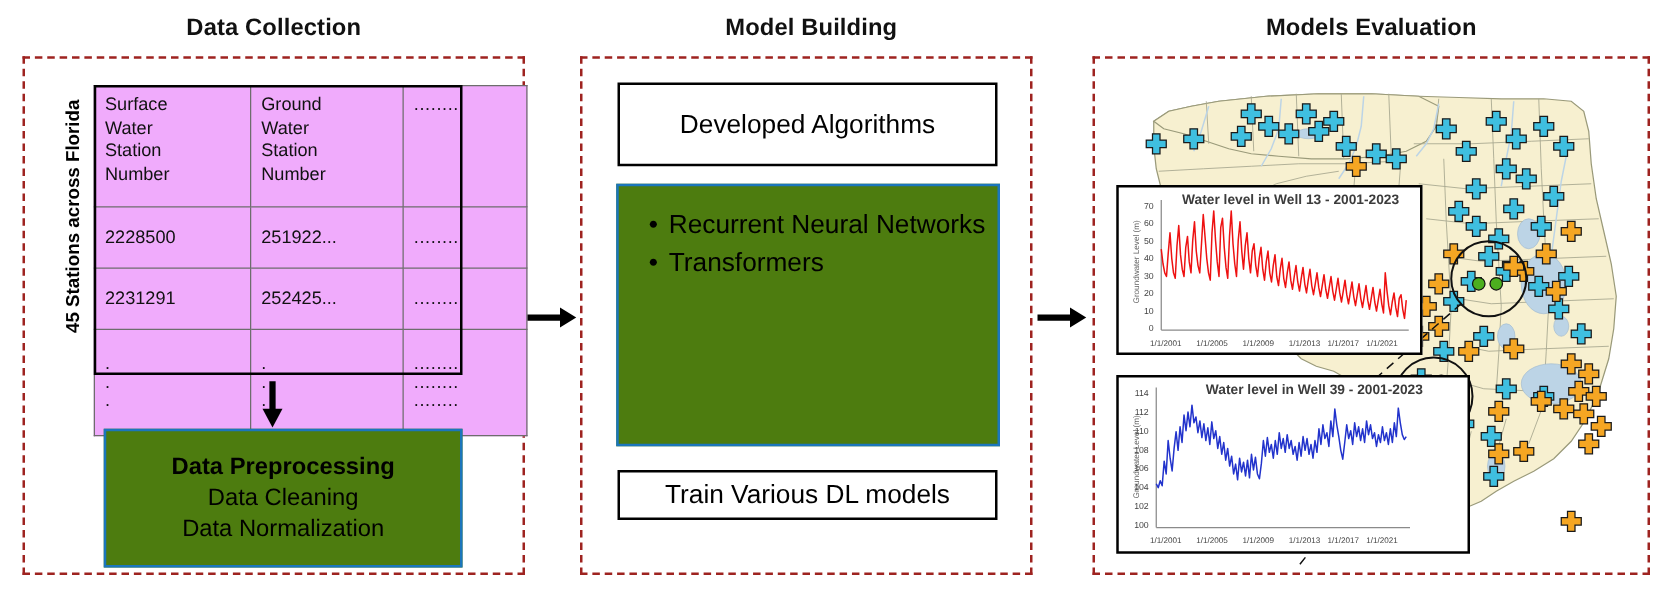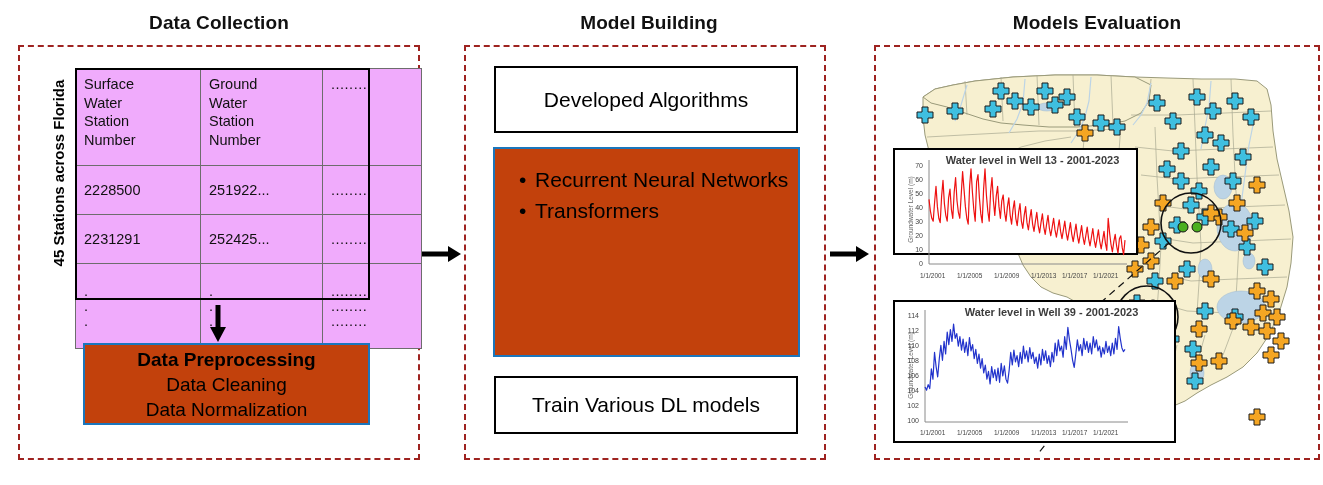--- a/index.html
+++ b/index.html
@@ -30,46 +30,46 @@
   table.tbl tr.dat td{height:36px;vertical-align:middle;}
   table.tbl tr.dots td{height:72px;vertical-align:middle;line-height:15px;}
   .dots-col{font-size:13px;letter-spacing:.5px;color:#444;}
   .dotcell{font-size:15px;line-height:17px;}
 
   .tbl-outline{position:absolute;left:75px;top:68px;width:295px;height:232px;
                border:2.5px solid #000;box-sizing:border-box;pointer-events:none;}
 
   .down-arrow{position:absolute;left:208px;top:305px;width:20px;height:38px;}
 
-  .blue-box{position:absolute;border:2.5px solid #1b76bc;box-sizing:border-box;background:#c2410c;}
-  #preproc{left:83px;top:343px;width:287px;height:82px;
+  .blue-box{position:absolute;border:2.5px solid #1b76bc;box-sizing:border-box;background:#4d7c0f;}
+  #preproc{left:83px;top:343px;width:287px;height:111px;
            display:flex;flex-direction:column;align-items:center;justify-content:center;}
   #preproc .t1{font-weight:bold;font-size:19px;line-height:25px;}
   #preproc .t2{font-size:19px;line-height:25px;}
 
   
   .mid-arrow{position:absolute;width:40px;height:22px;}
 
   
   #p2{left:464px;top:45px;width:362px;height:415px;}
   .black-box{position:absolute;border:2.5px solid #000;box-sizing:border-box;background:#fff;
              display:flex;align-items:center;justify-content:center;}
   #devalg{left:494px;top:66px;width:304px;height:67px;font-size:21px;}
-  #trainbox{left:494px;top:376px;width:304px;height:58px;font-size:21px;}
+  #trainbox{left:494px;top:376px;width:304px;height:40px;font-size:21px;}
   #bluelist{left:493px;top:147px;width:307px;height:210px;}
   #bluelist ul{margin:0;padding:16px 0 0 26px;list-style:none;}
   #bluelist li{font-size:21px;line-height:29px;margin-bottom:2px;position:relative;
                padding-left:14px;}
   #bluelist li:before{content:"\2022";position:absolute;left:-2px;top:0;font-size:21px;}
 
   
   #p3{left:874px;top:45px;width:446px;height:415px;}
   #mapwrap{position:absolute;left:905px;top:55px;width:400px;height:395px;}
   .chartbox{position:absolute;border:2.5px solid #000;background:#fff;box-sizing:border-box;}
-  #chart1{left:893px;top:148px;width:245px;height:107px;}
+  #chart1{left:893px;top:148px;width:245px;height:136px;}
   #chart2{left:893px;top:300px;width:283px;height:143px;}
   .chart-title{position:absolute;left:38px;top:4px;right:4px;font-size:11px;font-weight:bold;
                color:#3c3c3c;text-align:center;white-space:nowrap;}
   .ylab{position:absolute;font-size:6.5px;color:#666;transform:rotate(-90deg);
         transform-origin:center center;white-space:nowrap;}
   .ytick{position:absolute;font-size:7px;color:#444;text-align:right;width:22px;}
   .xtick{position:absolute;font-size:6.5px;color:#444;white-space:nowrap;}
   svg{display:block;overflow:visible;}
 </style>
 </head>

